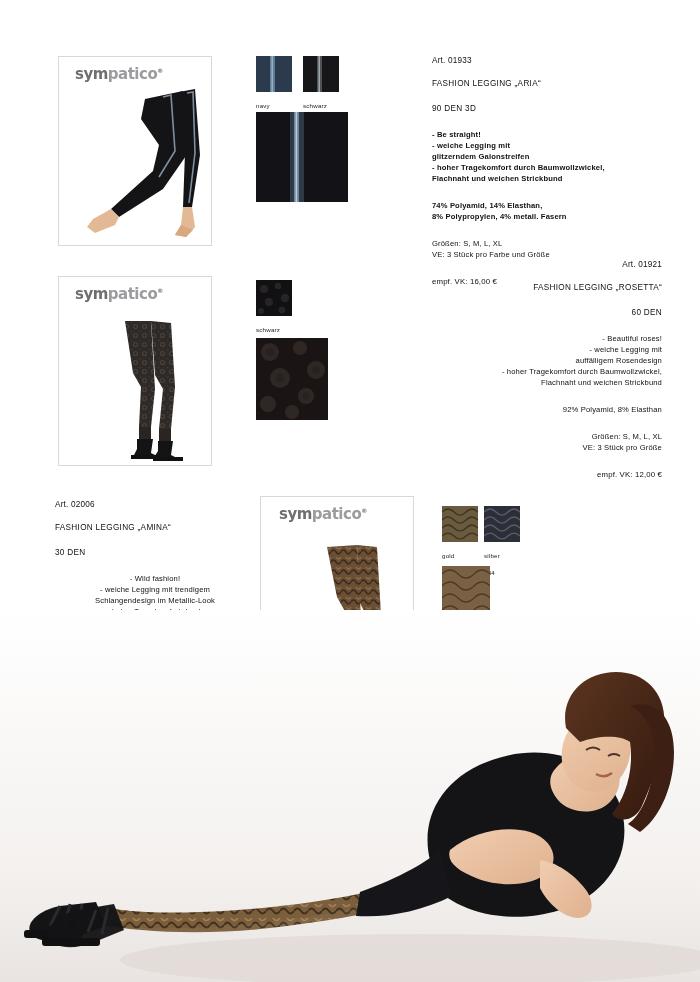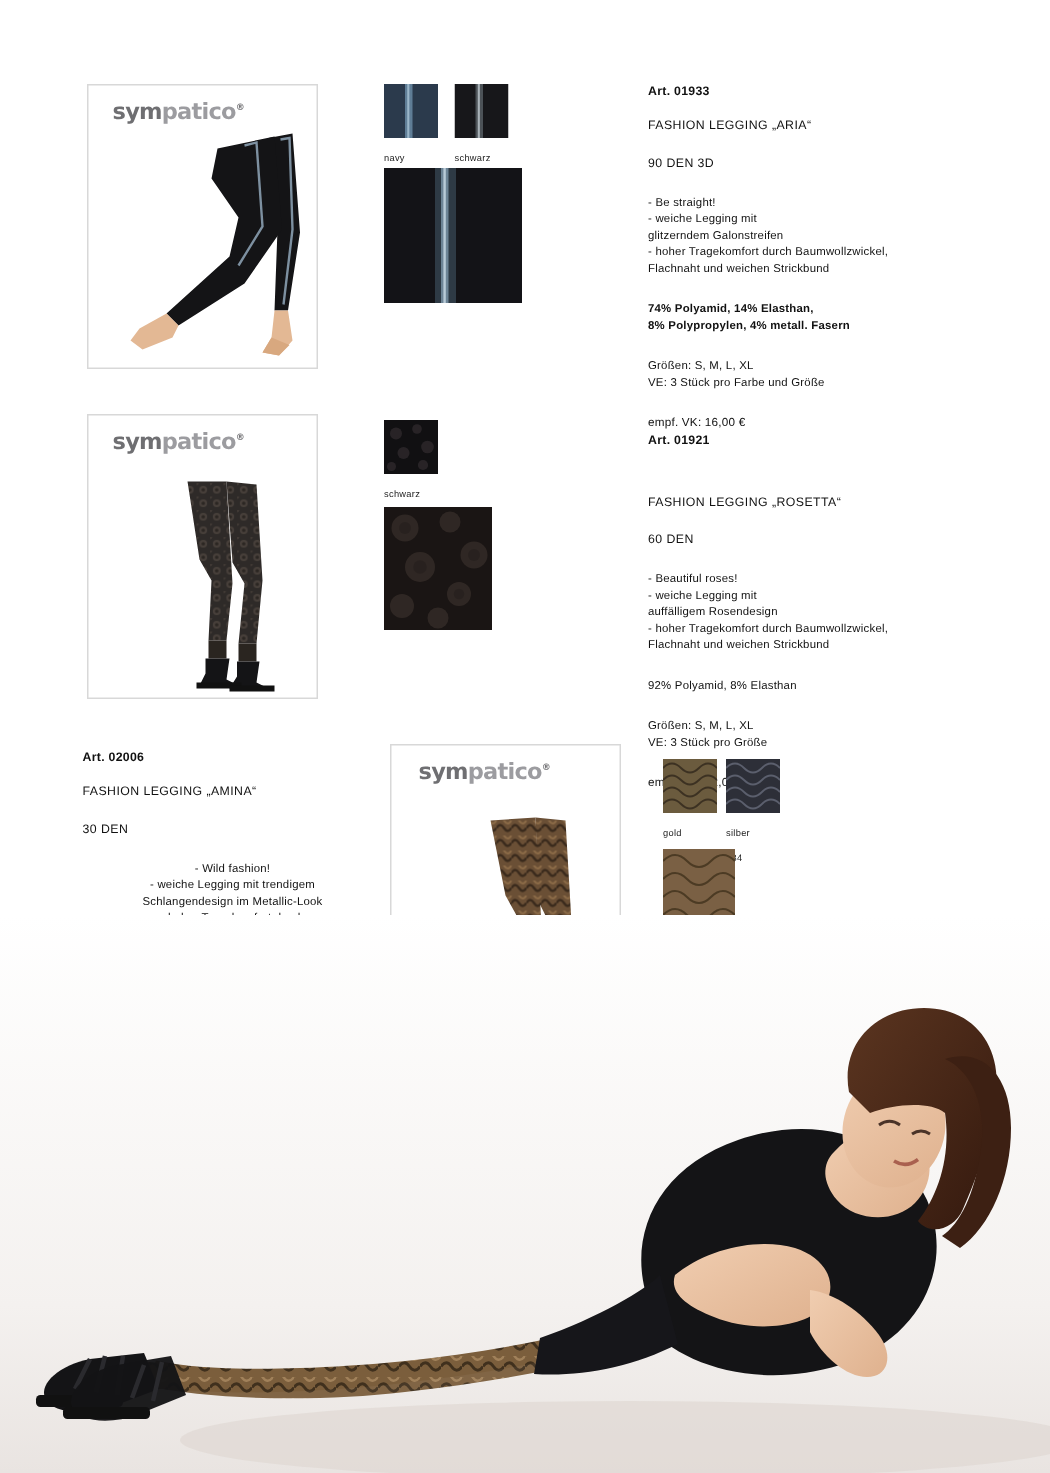--- a/index.html
+++ b/index.html
@@ -17,21 +17,21 @@
   }
   .page {
     position: absolute;
     inset: 0;
     background: #ffffff;
   }
 
   
   .art-no {
     font-size: 8.2px;
-    font-weight: bold;
+    font-weight: normal;
     letter-spacing: 0.2px;
     color: #111;
   }
   .art-name {
     font-size: 8.2px;
     letter-spacing: 0.3px;
     color: #111;
   }
   .den {
     font-size: 8.2px;
@@ -169,21 +169,21 @@
       <rect x="38" y="0" width="5" height="90" fill="#6d8496"></rect>
       <rect x="39.6" y="0" width="1.6" height="90" fill="#b9cbd8"></rect>
       <rect x="0" y="0" width="92" height="90" fill="none"></rect>
     </svg>
   </div>
 
   <div style="position:absolute; left:432px; top:56px; width:230px;">
     <div class="art-no">Art. 01933</div>
     <div class="art-name" style="margin-top:14px;">FASHION LEGGING „ARIA“</div>
     <div class="den" style="margin-top:16px;">90 DEN 3D</div>
-    <div class="bullets" style="margin-top:16px;">- Be straight!
+    <div class="bullets" style="margin-top:16px;font-weight:bold;">- Be straight!
 - weiche Legging mit
   glitzerndem Galonstreifen
 - hoher Tragekomfort durch Baumwollzwickel,
   Flachnaht und weichen Strickbund</div>
     <div class="material" style="margin-top:16px;font-weight:bold;">74% Polyamid, 14% Elasthan,
 8% Polypropylen, 4% metall. Fasern</div>
     <div class="sizes" style="margin-top:16px;">Größen: S, M, L, XL
 VE: 3 Stück pro Farbe und Größe</div>
     <div class="price" style="margin-top:17px;">empf. VK: 16,00 €</div>
   </div>
@@ -244,23 +244,23 @@
       </g>
       <g opacity="0.4" fill="#1f1a18">
         <circle cx="14" cy="14" r="4"></circle>
           <circle cx="60" cy="32" r="4"></circle>
         <circle cx="24" cy="40" r="4.5"></circle>
           <circle cx="50" cy="58" r="3.5"></circle>
       </g>
     </svg>
   </div>
 
-  <div style="position:absolute; left:432px; top:289px; width:230px;">
+  <div style="position:absolute; left:432px; top:260px; width:230px;text-align:right;">
     <div class="art-no">Art. 01921</div>
-    <div class="art-name" style="margin-top:32px;">FASHION LEGGING „ROSETTA“</div>
+    <div class="art-name" style="margin-top:14px;">FASHION LEGGING „ROSETTA“</div>
     <div class="den" style="margin-top:16px;">60 DEN</div>
     <div class="bullets" style="margin-top:16px;">- Beautiful roses!
 - weiche Legging mit
   auffälligem Rosendesign
 - hoher Tragekomfort durch Baumwollzwickel,
   Flachnaht und weichen Strickbund</div>
     <div class="material" style="margin-top:16px;">92% Polyamid, 8% Elasthan</div>
     <div class="sizes" style="margin-top:16px;">Größen: S, M, L, XL
 VE: 3 Stück pro Größe</div>
     <div class="price" style="margin-top:17px;">empf. VK: 12,00 €</div>

